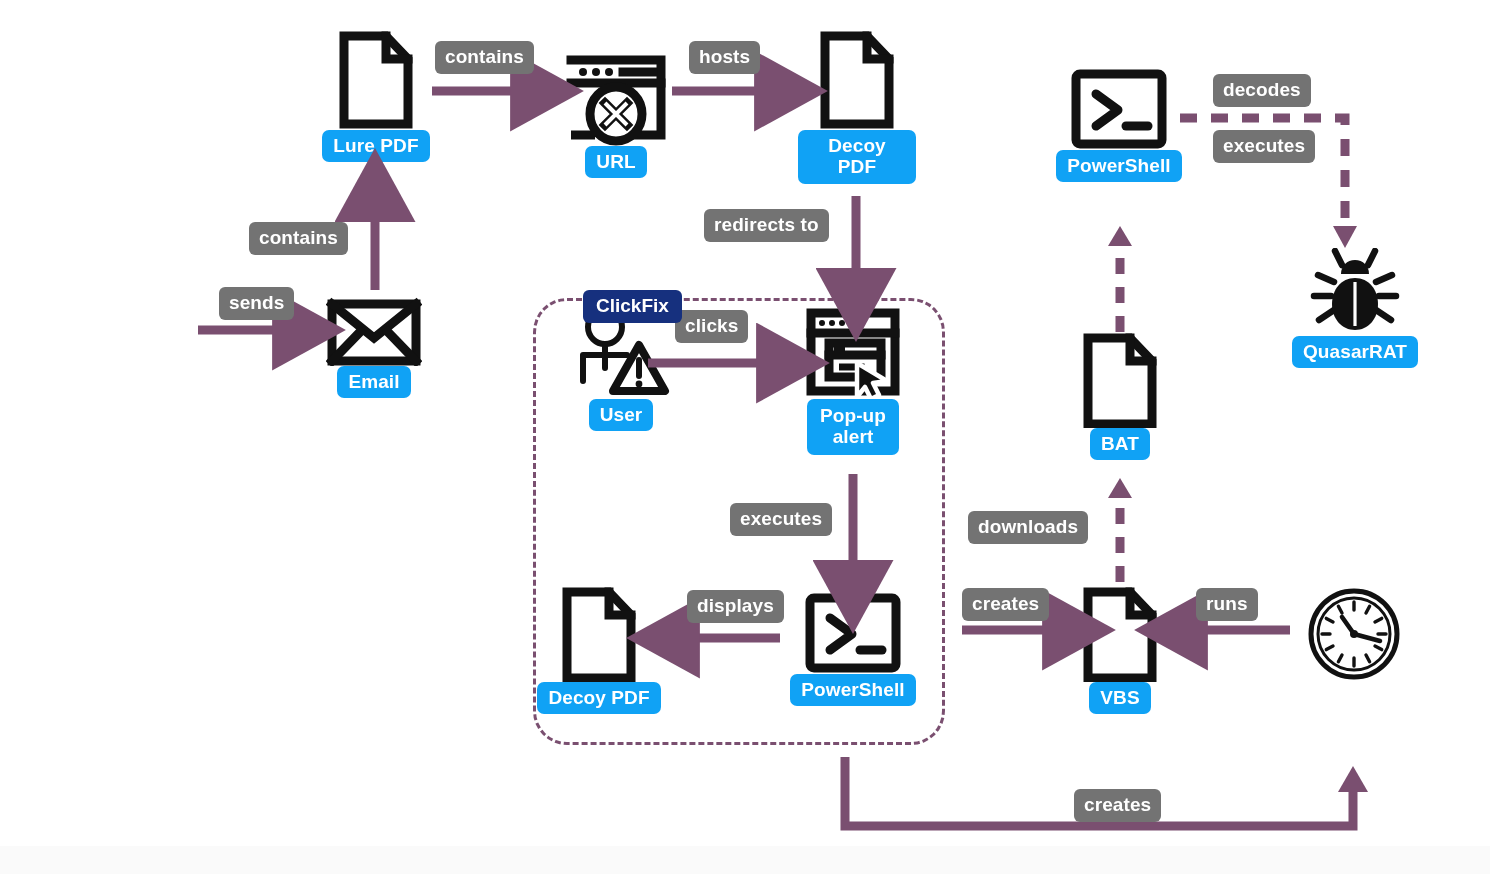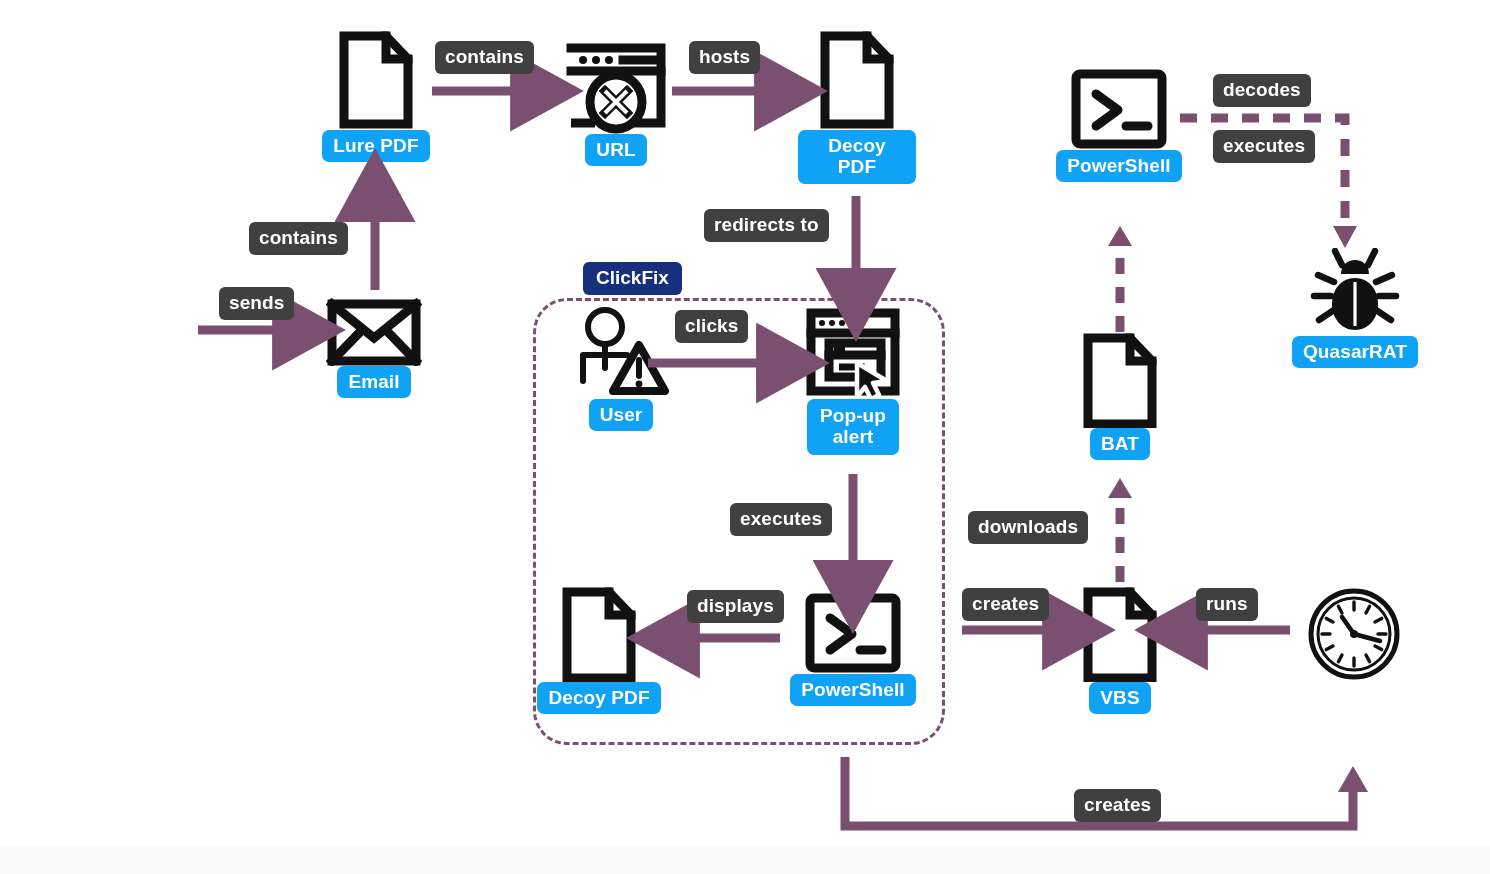--- a/index.html
+++ b/index.html
@@ -8,25 +8,25 @@
   #canvas{position:relative;width:1490px;height:874px;background:#ffffff;overflow:hidden;}
   #bottom-band{position:absolute;left:0;top:846px;width:1490px;height:28px;background:#fafafa;}
 
   .node{position:absolute;display:flex;flex-direction:column;align-items:center;}
   .icon{display:flex;align-items:center;justify-content:center;}
   .label{background:#10a2f5;color:#fff;font-weight:bold;border-radius:7px;
          text-align:center;line-height:1.12;padding:5px 11px 6px;font-size:19px;
          letter-spacing:.1px;white-space:pre-line;}
   .label.two-line{padding:6px 13px 7px;text-align:center;}
 
-  .edge-label{position:absolute;background:#404040;color:#fff;font-weight:bold;
+  .edge-label{position:absolute;background:#737373;color:#fff;font-weight:bold;
               font-size:19px;border-radius:6px;padding:5px 10px 6px;white-space:nowrap;
               letter-spacing:.1px;z-index:6;}
   .group-label{position:absolute;background:#16307e;color:#fff;font-weight:bold;
-               font-size:19px;border-radius:6px;padding:5px 13px 6px;z-index:8;}
+               font-size:19px;border-radius:6px;padding:5px 13px 6px;z-index:8;margin-top:28px;}
 
   .clickfix-box{position:absolute;border:3px dashed #7a4f70;border-radius:34px;
                 box-sizing:border-box;z-index:1;}
 
   svg.conn{position:absolute;overflow:visible;z-index:2;}
   svg.ic{display:block;}
   .ln{fill:none;stroke:#111;stroke-width:9;stroke-linecap:square;stroke-linejoin:miter;}
   .lnr{fill:none;stroke:#111;stroke-width:8;stroke-linecap:round;stroke-linejoin:round;}
   .fl{fill:#111;}
 </style>
@@ -118,21 +118,21 @@
   <div class="node" style="left:318px;top:30px;width:116px">
     <div class="icon">
       <svg class="ic" width="80" height="100" viewBox="0 0 80 100">
         <path class="ln" d="M8 6 L50 6 L72 29 L72 94 L8 94 Z"></path>
         <path class="ln" d="M50 6 L50 29 L72 29"></path>
       </svg>
     </div>
     <div class="label">Lure PDF</div>
   </div>
 
-  <div class="node" style="left:560px;top:40px;width:112px">
+  <div class="node" style="left:560px;top:52px;width:112px">
     <div class="icon">
       <svg class="ic" width="106" height="94" viewBox="0 0 106 94">
         <path class="ln" d="M8 8 L98 8 L98 83 L74 83 M32 83 L8 83 Z"></path>
         <path class="ln" d="M8 31 L98 31"></path>
         <circle class="fl" cx="20" cy="20" r="4"></circle>
           <circle class="fl" cx="33" cy="20" r="4"></circle>
           <circle class="fl" cx="46" cy="20" r="4"></circle>
         <path class="ln" d="M60 20 L90 20" stroke-width="7"></path>
         <ellipse class="ln" cx="53" cy="62" rx="26" ry="27" stroke-width="7" fill="#fff"></ellipse>
         <path class="ln" d="M42 51 L64 73 M64 51 L42 73" stroke-width="11"></path>

